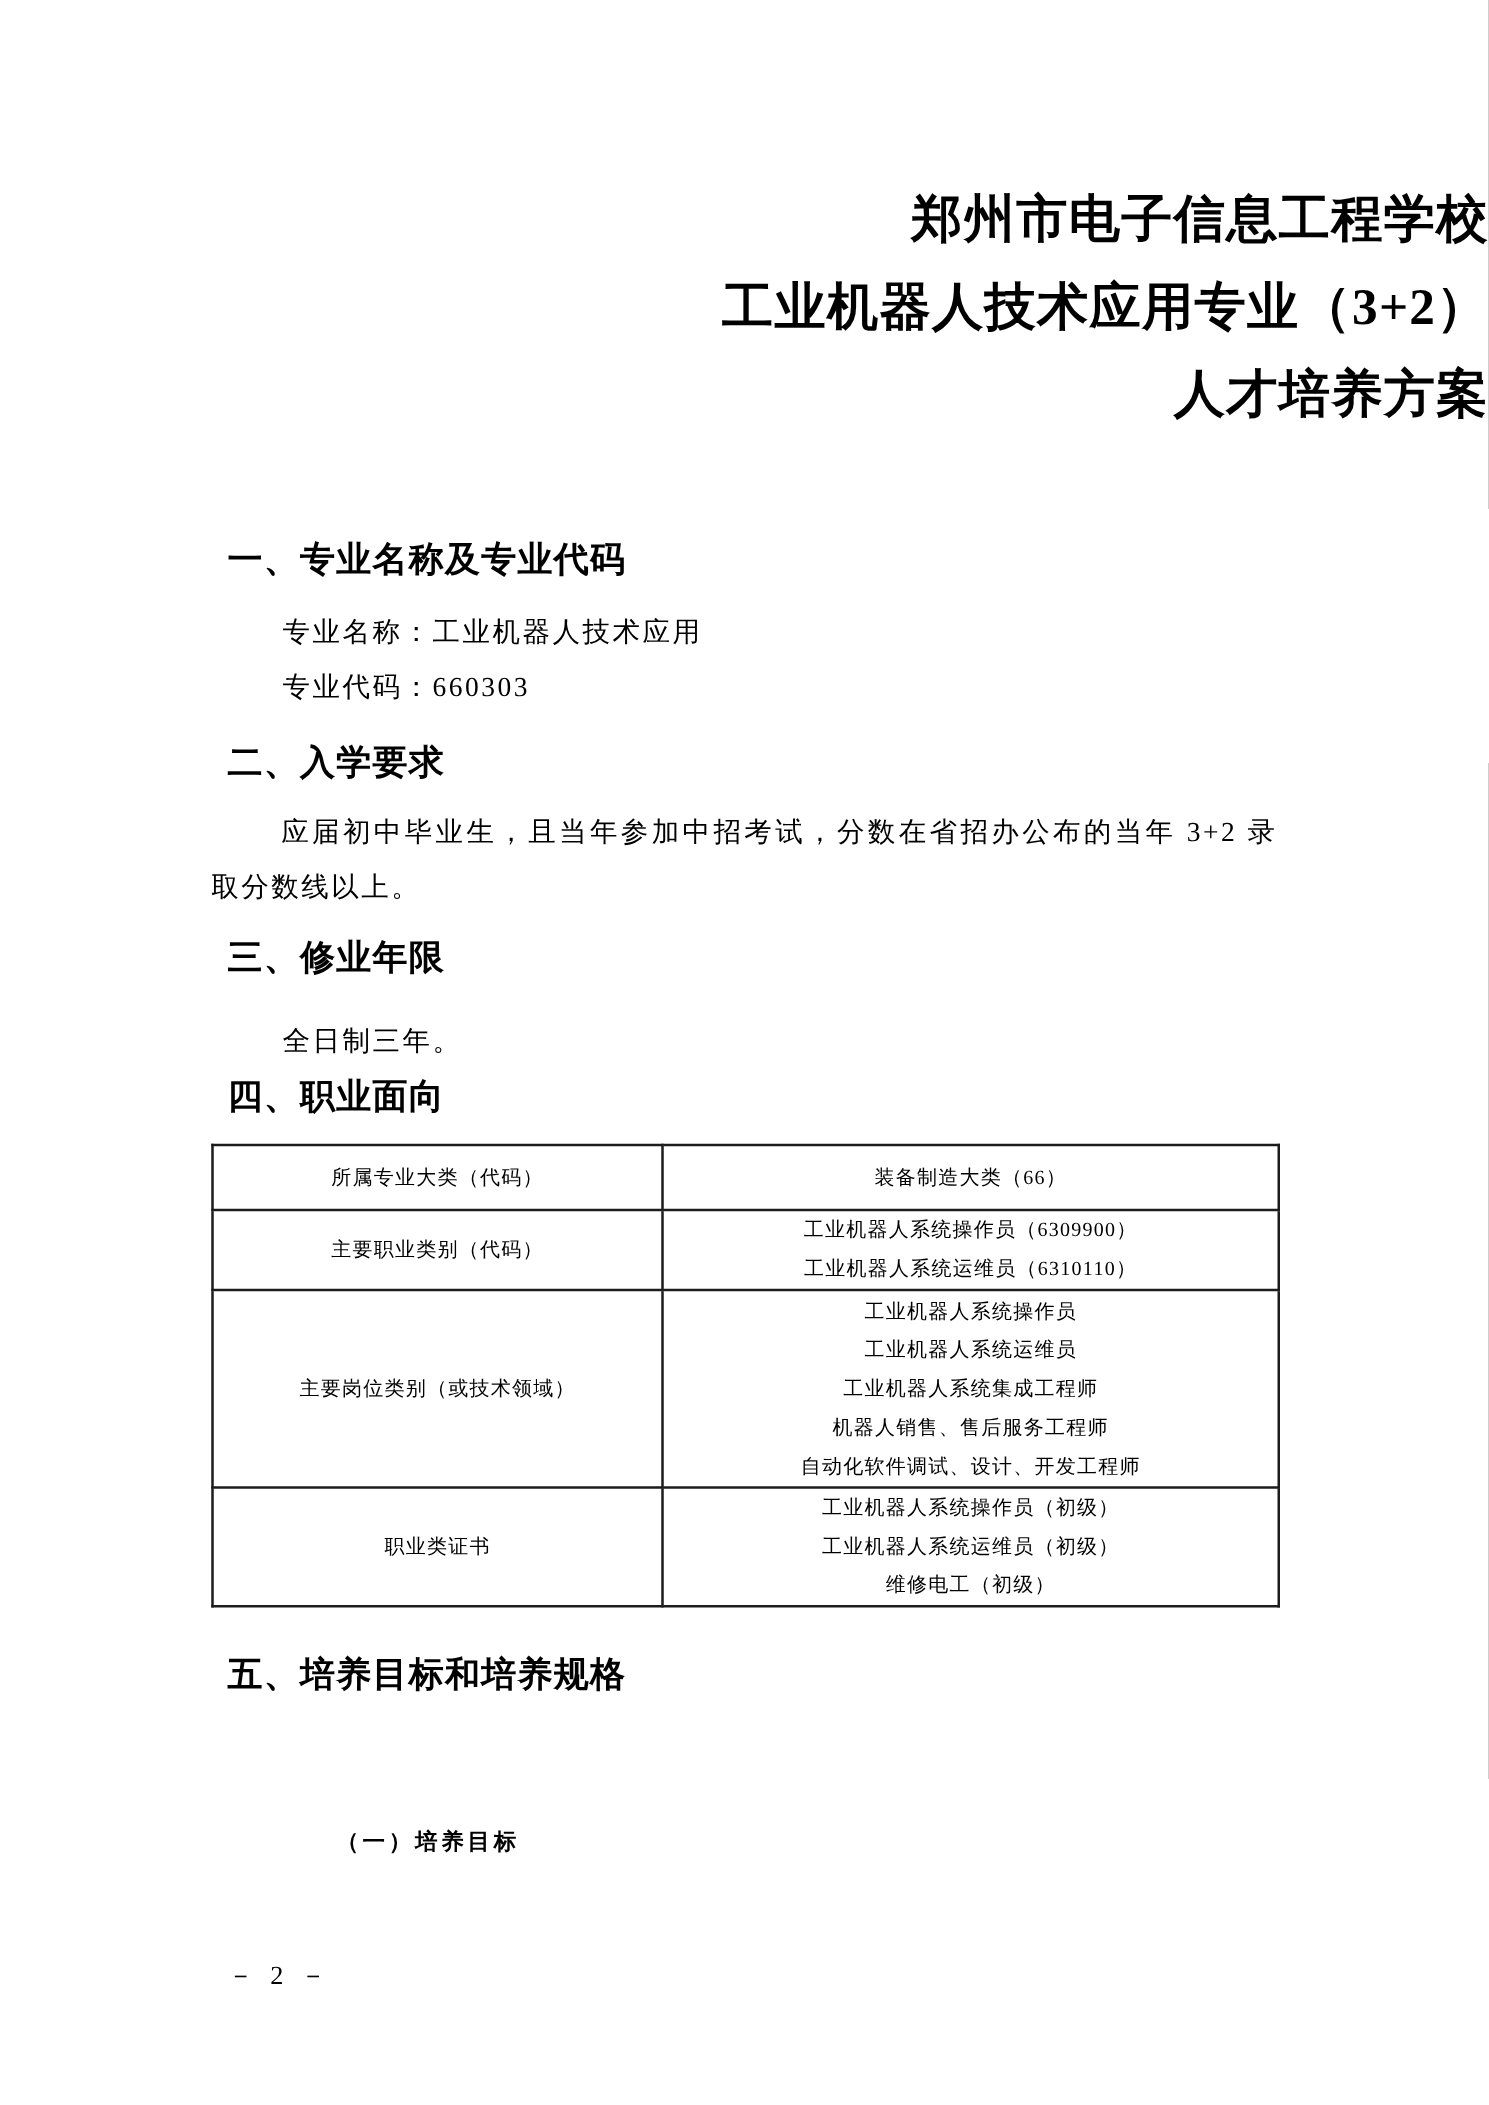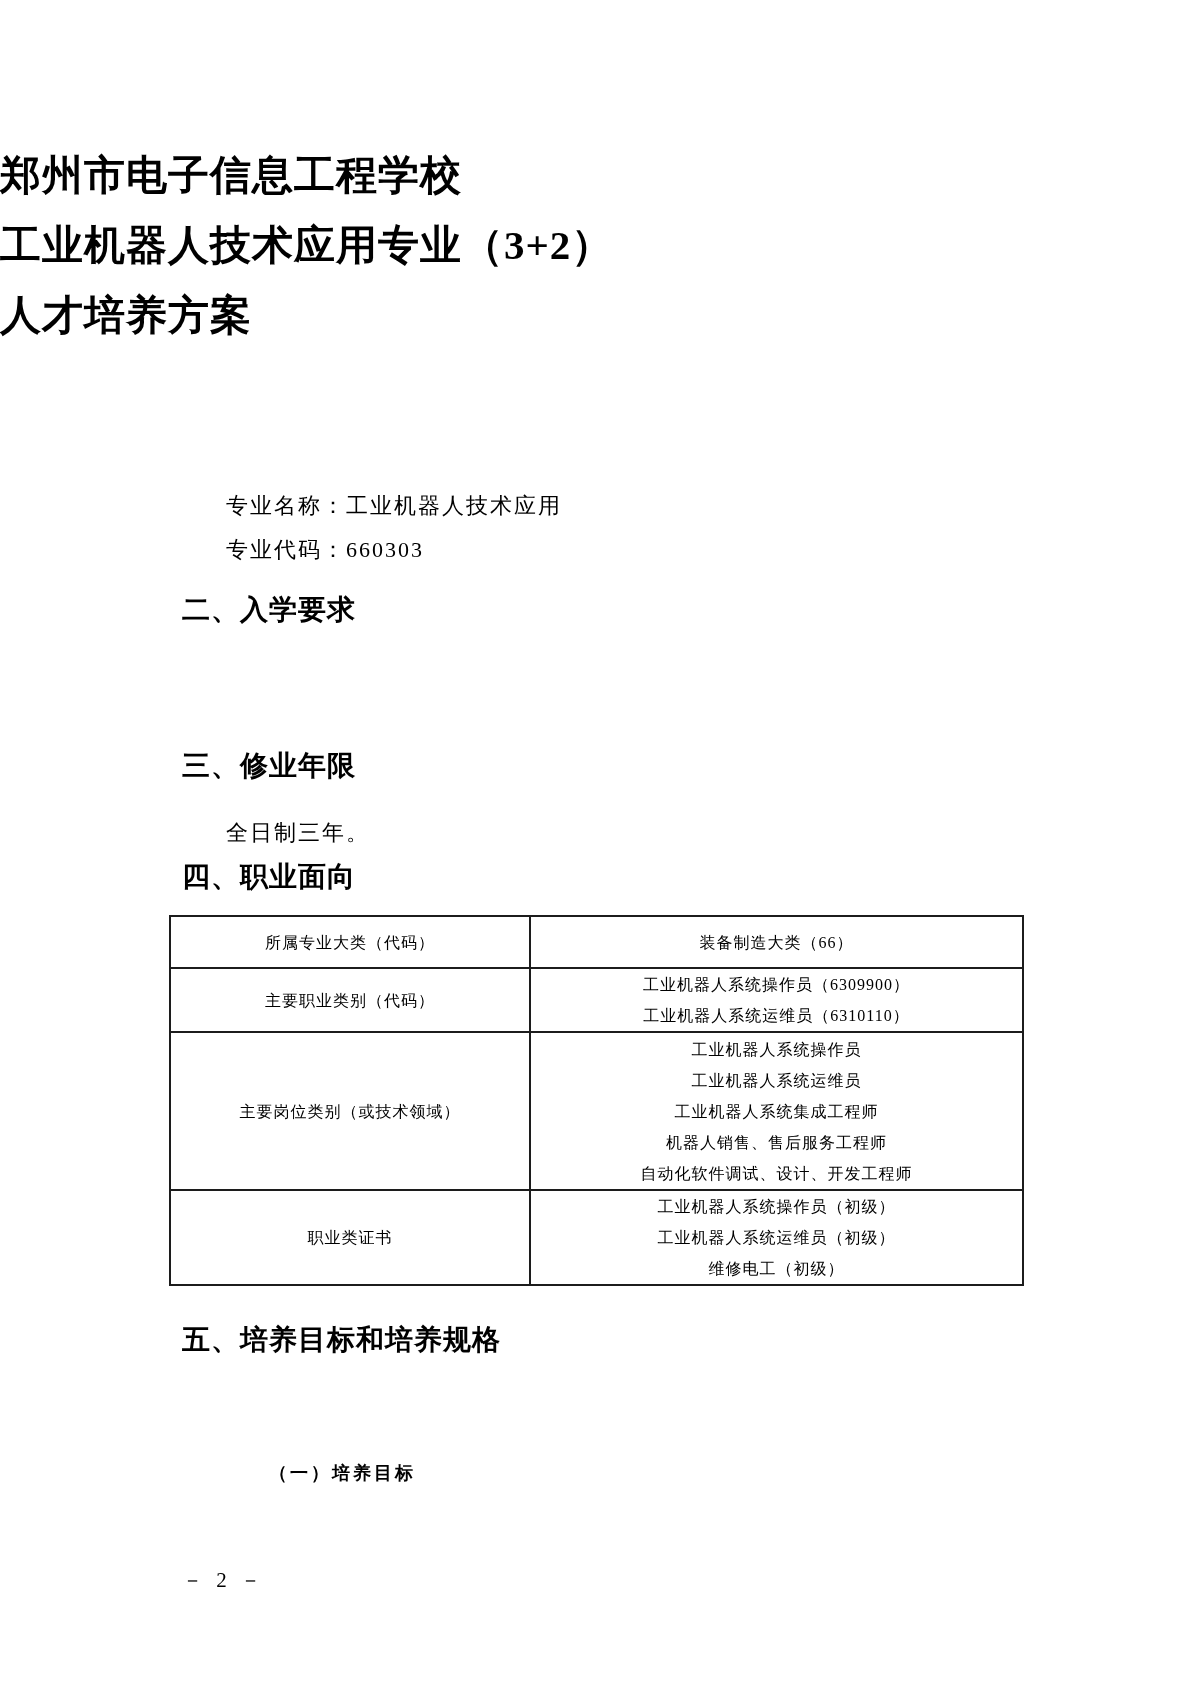--- a/index.html
+++ b/index.html
@@ -8,21 +8,21 @@
     width:1191px;height:1684px;
     margin:0 auto;
     background:#ffffff;
     color:#000;
     font-family:"Liberation Serif","DejaVu Serif",serif;
     overflow:hidden;
   }
   
   .doc-title{
     position:absolute;top:140px;left:0;width:100%;
-    text-align:left;
+    text-align:right;
     font-weight:700;
     font-size:41px;
     line-height:70px;
     letter-spacing:1px;
   }
   
   .sec-heading{
     position:absolute;left:182px;
     font-family:"Liberation Sans","DejaVu Sans",sans-serif;
     font-weight:700;
@@ -102,24 +102,26 @@
 <body>
 
 <div class="page">
 
   <div class="doc-title">
     <div>郑州市电子信息工程学校</div>
     <div>工业机器人技术应用专业（3+2）</div>
     <div>人才培养方案</div>
   </div>
 
+  <div class="sec-heading" id="sec1-heading">一、专业名称及专业代码</div>
   <div class="body-line" id="major-name-line">专业名称：工业机器人技术应用</div>
   <div class="body-line" id="major-code-line">专业代码：660303</div>
 
   <div class="sec-heading" id="sec2-heading">二、入学要求</div>
+  <div class="body-paragraph">应届初中毕业生，且当年参加中招考试，分数在省招办公布的当年 3+2 录取分数线以上。</div>
 
   <div class="sec-heading" id="sec3-heading">三、修业年限</div>
   <div class="body-line" id="schooling-line">全日制三年。</div>
 
   <div class="sec-heading" id="sec4-heading">四、职业面向</div>
 
   <table class="career-table">
     <colgroup>
         <col class="c1">
         <col class="c2">

